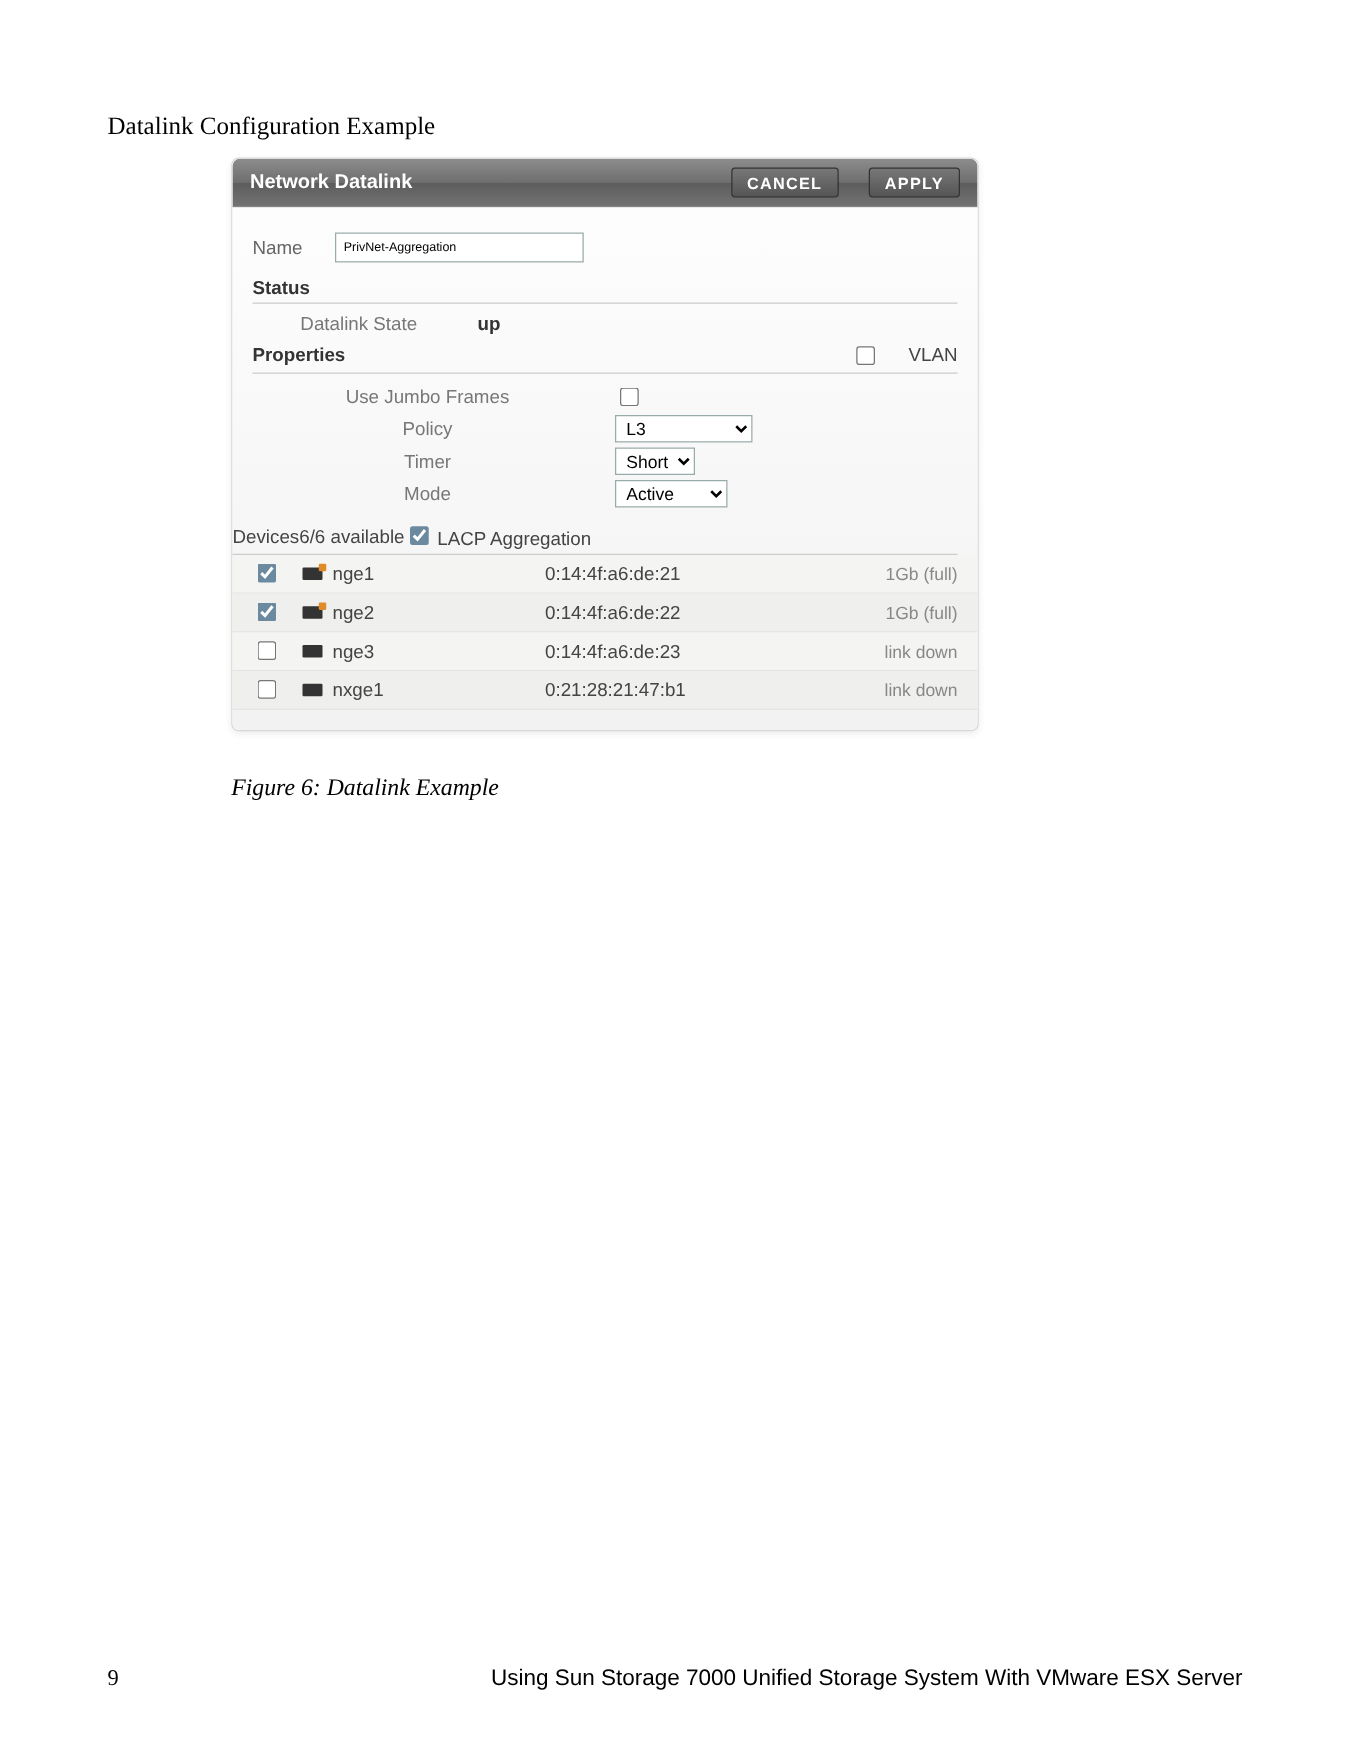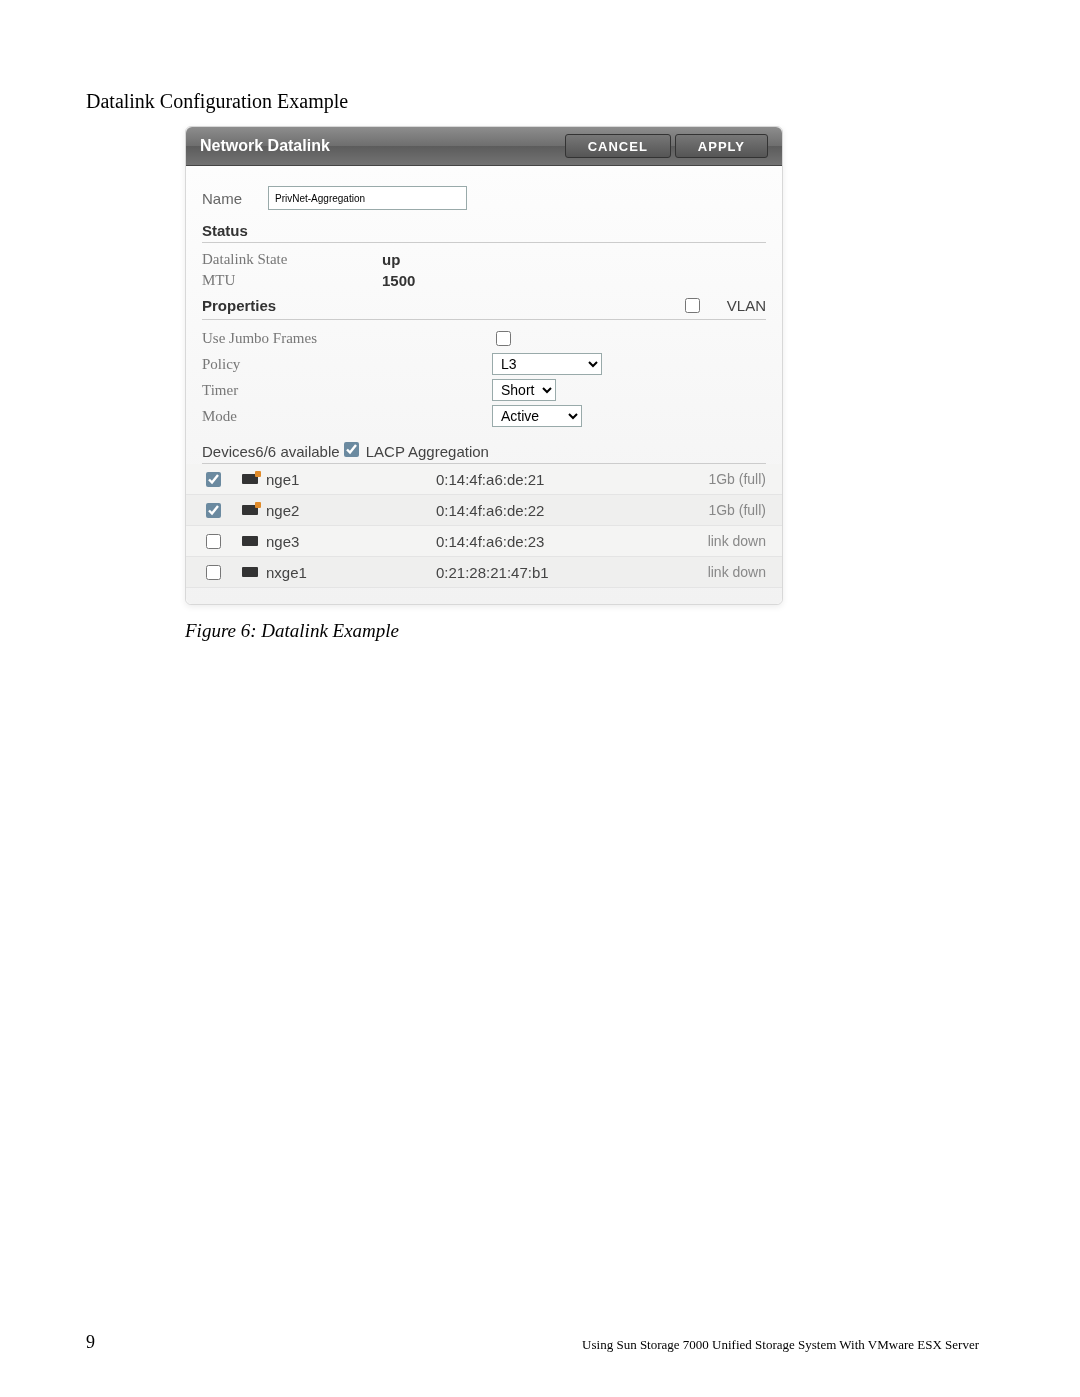--- a/index.html
+++ b/index.html
@@ -46,22 +46,22 @@
     padding: 0 14px;
   }
   .dlg-title {
     color: #fff;
     font-weight: bold;
     font-size: 16px;
     flex: 1;
   }
   .dlg-btn {
     height: 22px;
-    padding: 0 22px;
-    margin-left: 4px;
+    padding: 0 12px;
+    margin-left: 24px;
     font-size: 13px;
     font-weight: bold;
     letter-spacing: 1px;
     color: #fff;
     background: linear-gradient(#777,#555);
     border: 1px solid #333;
     border-radius: 3px;
     display: inline-flex;
     align-items: center;
     cursor: pointer;
@@ -95,40 +95,39 @@
   .section-hdr .hlabel { font-weight: bold; color: #333; }
   .section-hdr .hcheck { margin-left:auto; display:flex; align-items:center; gap:24px; }
   .section-hdr .hcheck .clabel{ color:#444; }
   .kv {
     display: flex;
     align-items: center;
     padding: 2px 16px;
   }
   .kv .klabel {
     width: 280px;
-    text-align: left;
+    text-align: center;
     color: #777;
     padding-right: 10px;
-    font-family: Liberation Serif, serif;
   }
   .kv .klabel.tiny { width: 170px; }
   .kv .kvalue { color:#333; font-weight:bold; }
   .select {
     height: 22px;
     border: 1px solid #9aa;
     background: #fff;
     font-size: 14px;
     padding: 0 4px;
   }
   .dev-section-hdr {
     border-bottom: 1px solid #ccc;
-    margin: 10px 16px 0 16px;
+    margin: 10px 16px 0 0;
     padding-bottom: 3px;
     display: flex;
-    align-items: flex-end;
+    align-items: center;
   }
   .dev-list { }
   .dev-row {
     display: flex;
     align-items: center;
     height: 30px;
     padding: 0 16px;
     background: #f4f4f3;
     border-bottom: 1px solid #e4e4e4;
   }
@@ -162,24 +161,24 @@
   }
   .footer-left{
     position:absolute;
     left:86px;
     bottom:44px;
     font-family: Georgia, "Times New Roman", serif;
     font-size:18px;
   }
   .footer-right{
     position:absolute;
-    right:101px;
+    right:86px;
     bottom:44px;
-    font-family: Liberation Serif, serif;
-    font-size:13px;
+    font-family: Liberation Sans, sans-serif;
+    font-size:18px;
   }
 </style>
 </head>
 <body>
 
 <div class="page">
 
   <div class="section-title">Datalink Configuration Example</div>
 
   <div class="figure">
@@ -195,24 +194,20 @@
         <div class="lbl">Name</div>
         <input type="text" value="PrivNet-Aggregation" style="">
       </div>
 
       <div class="section-hdr">
         <span class="hlabel">Status</span>
       </div>
       <div class="kv">
         <div class="klabel tiny">Datalink State</div>
         <div class="kvalue">up</div>
-      </div>
-      <div class="kv">
-        <div class="klabel tiny">MTU</div>
-        <div class="kvalue">1500</div>
       </div>
 
       <div class="section-hdr">
         <span class="hlabel">Properties</span>
         <span class="hcheck">
           <input type="checkbox" style="">
           <span class="clabel">VLAN</span>
         </span>
       </div>
       <div class="kv">

